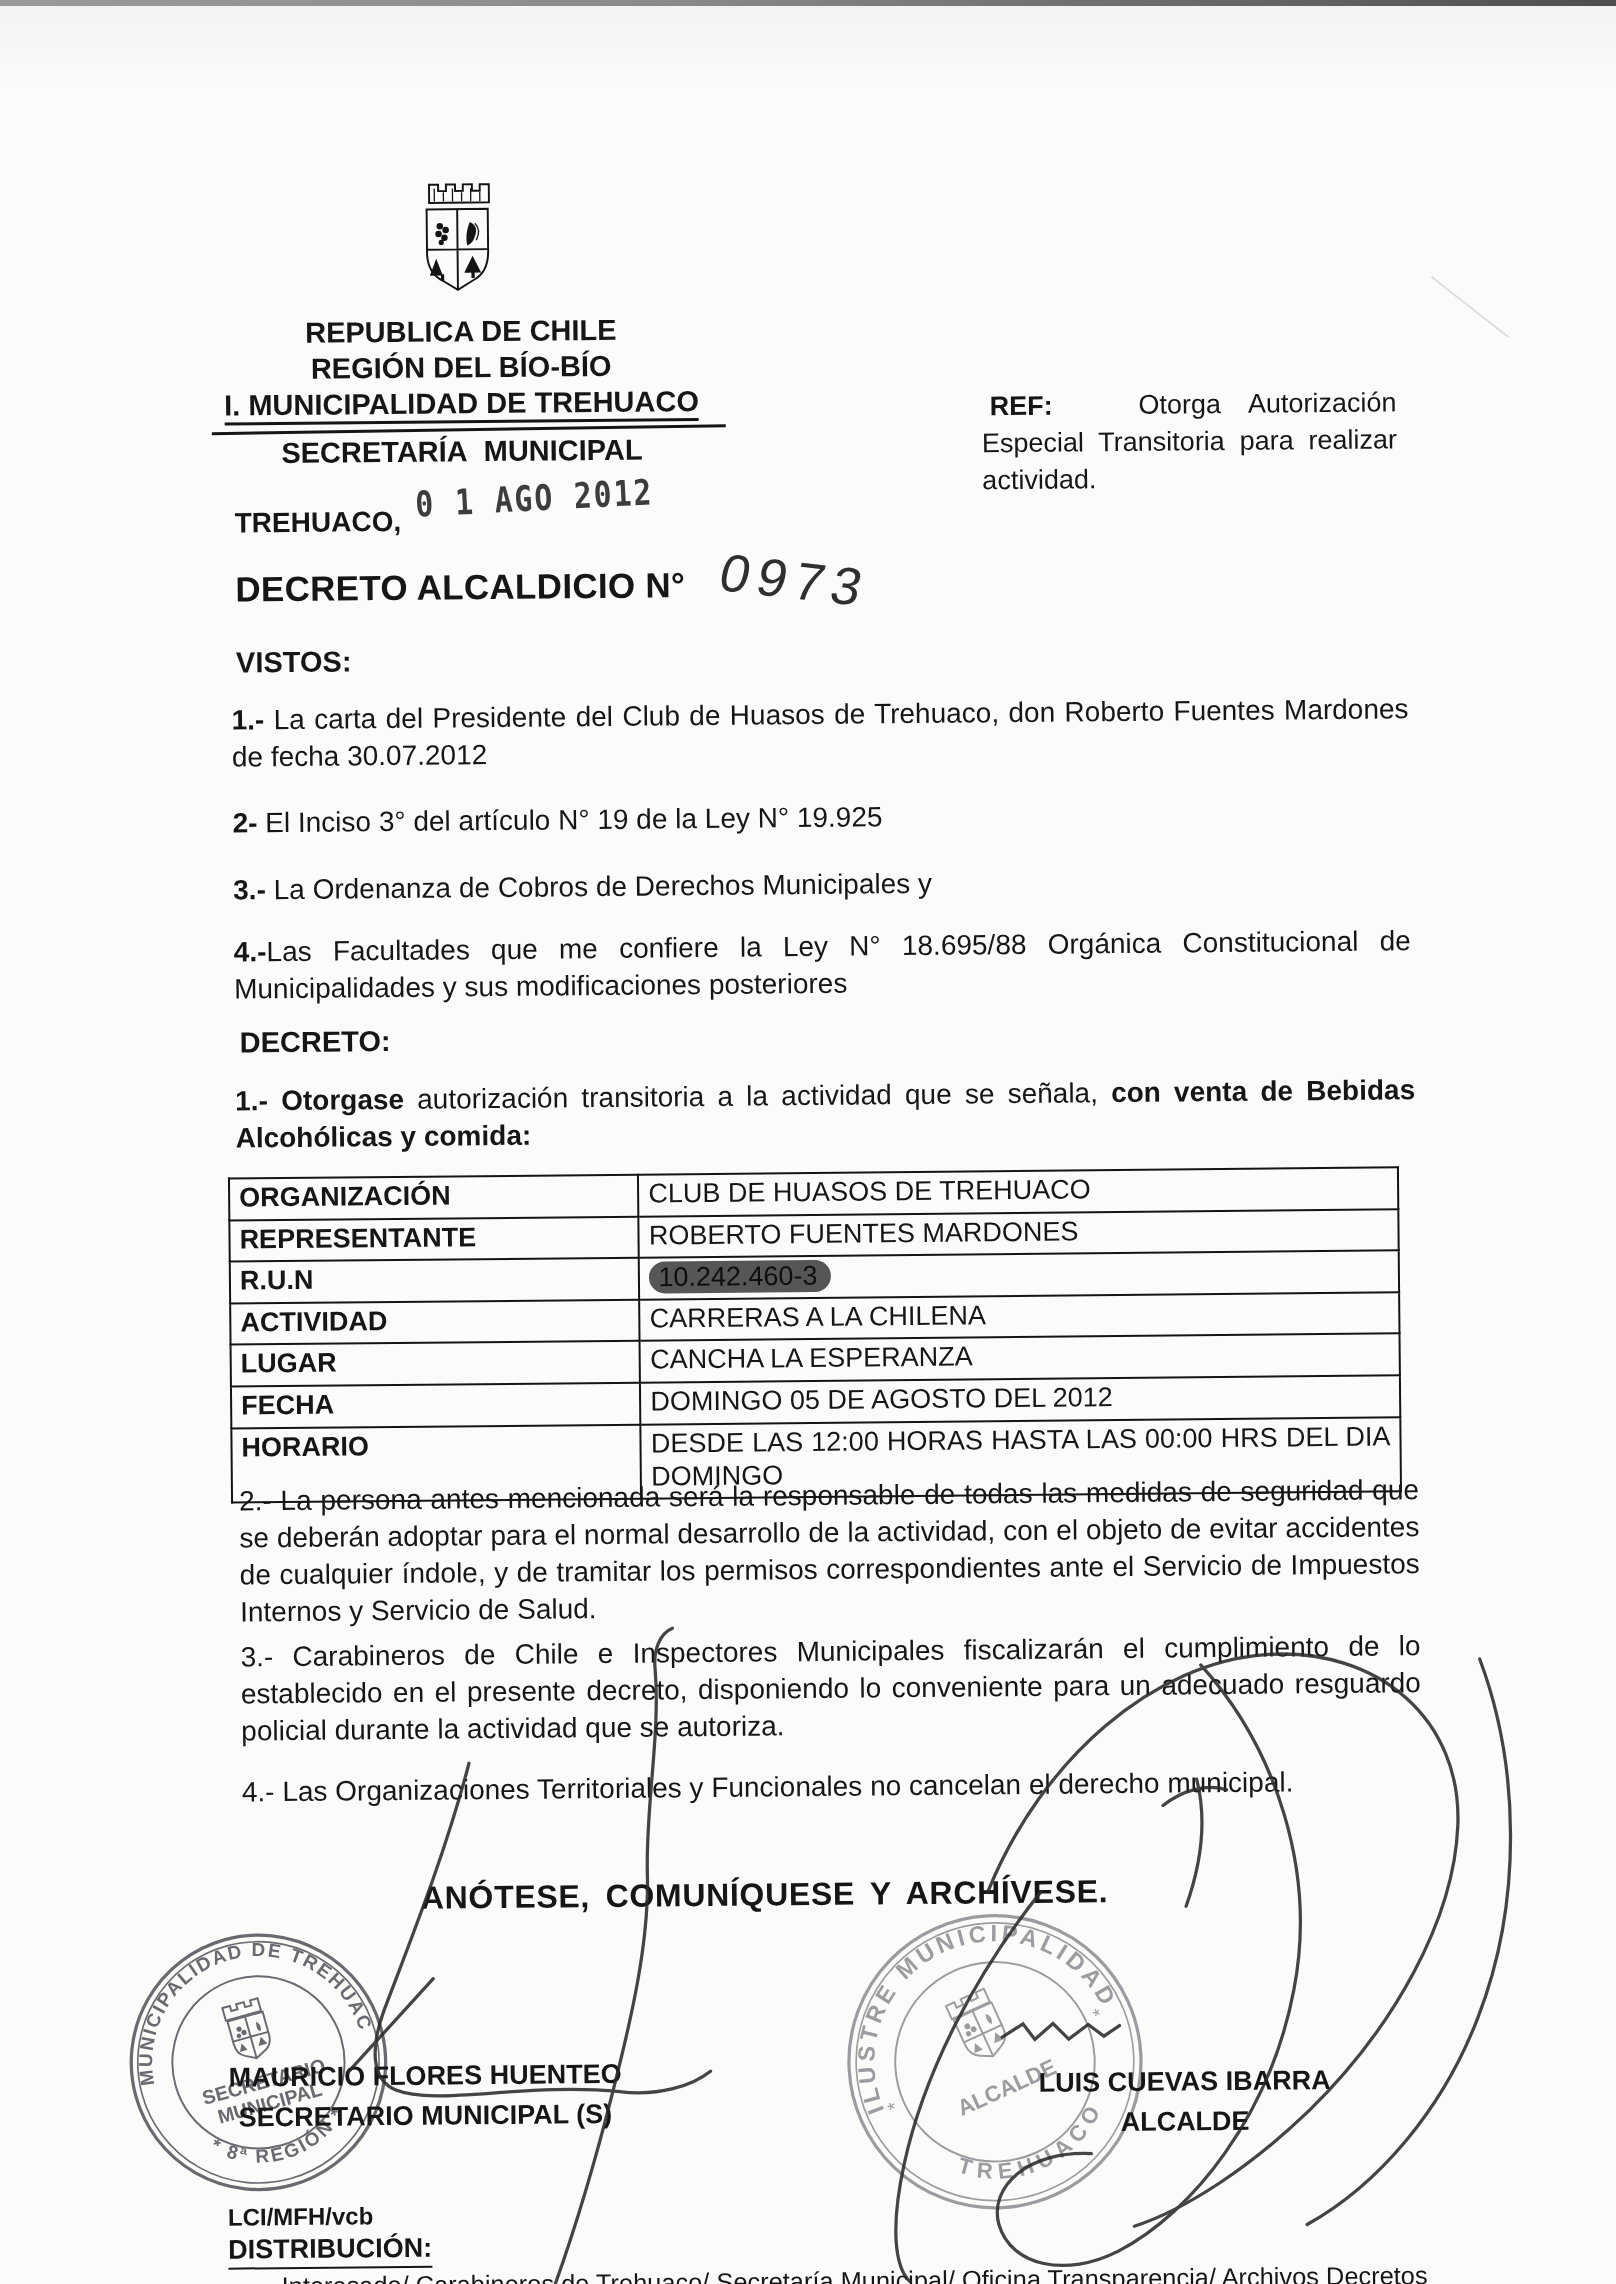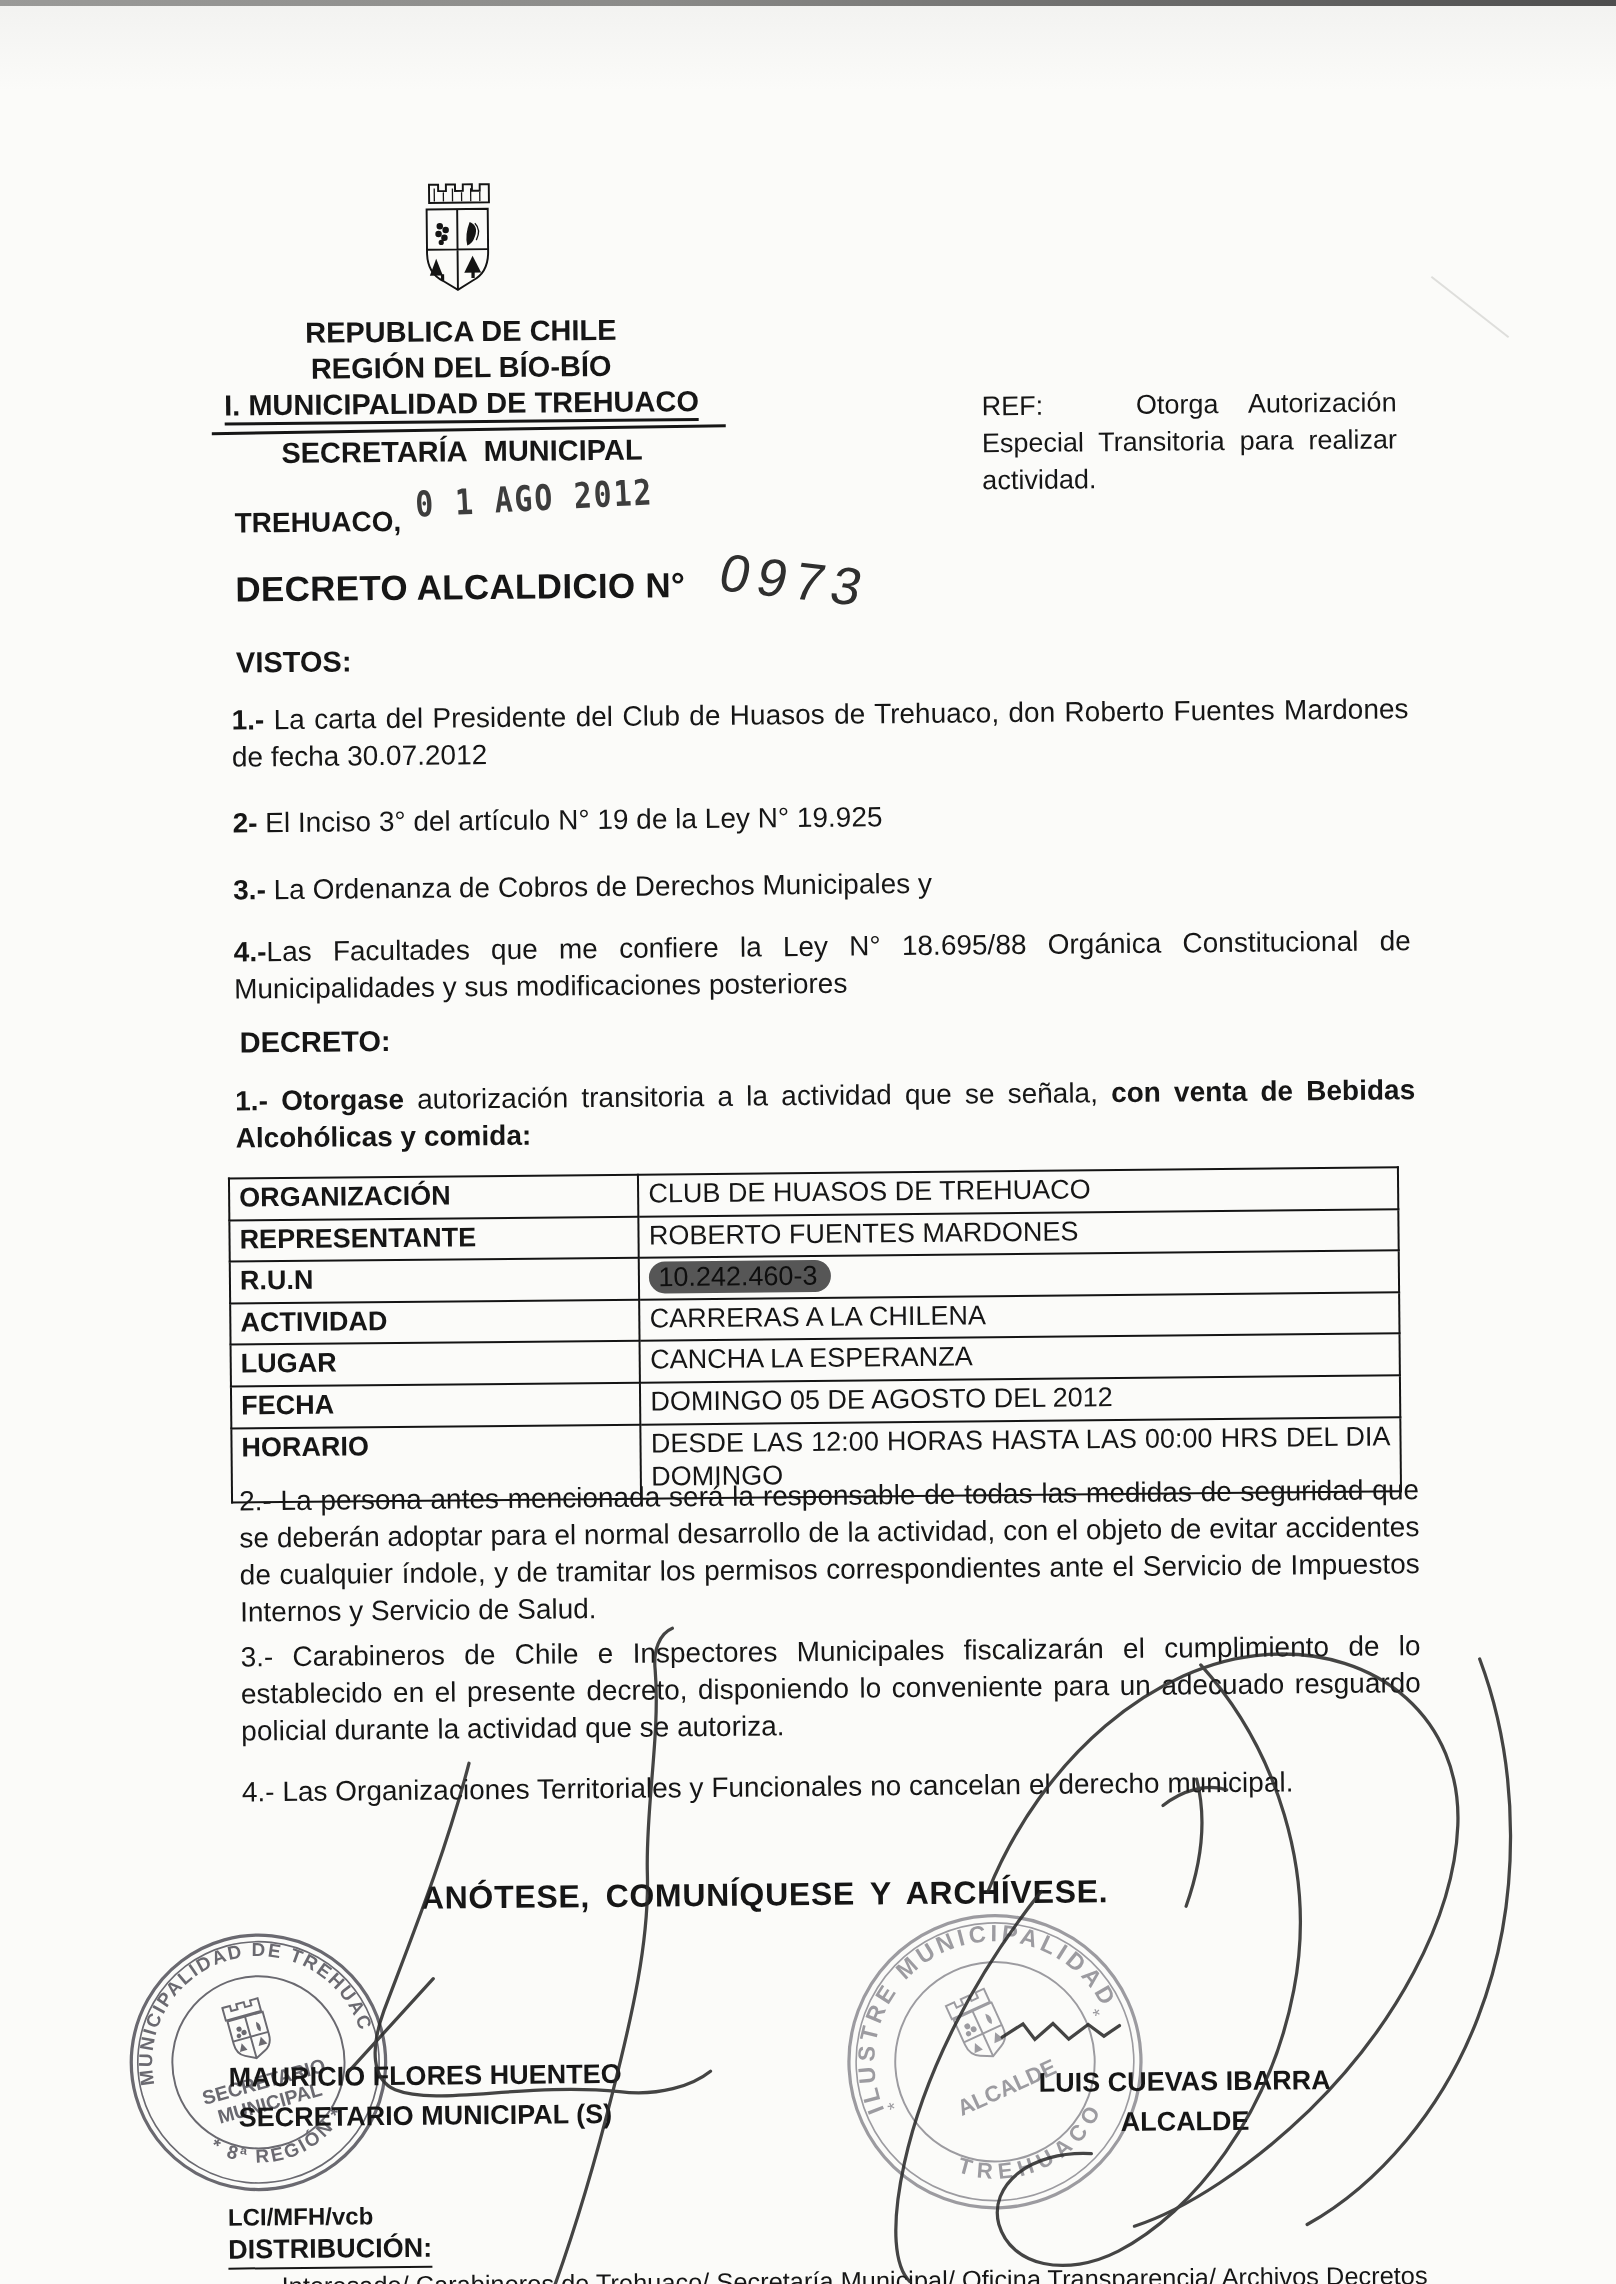--- a/index.html
+++ b/index.html
@@ -12,21 +12,21 @@
            background:linear-gradient(to right,#9a9a98,#8b8b89 40%,#4e4e4e);}
   .crease{position:absolute;left:1421px;top:306px;width:98px;height:2px;background:#d2d2cf;
           transform:rotate(38deg);opacity:.7;}
   .tilt{position:absolute;left:0;top:0;width:1617px;height:2284px;
         transform:rotate(-0.55deg);transform-origin:50% 38%;}
   .abs{position:absolute;}
   .hdr{width:502px;left:215px;text-align:center;font-weight:bold;font-size:29px;line-height:36px;}
   .hdr-underline{border-bottom:3.3px solid #161616;padding-bottom:1.3px;}
   .hdr-rule{position:absolute;left:216px;top:425px;width:514px;height:3.3px;background:#161616;transform:rotate(-0.35deg);}
   .ref{left:986px;top:390px;width:415px;font-size:27px;line-height:37px;text-align:justify;}
-  .ref b{font-weight:normal;}
+  .ref b{font-weight:bold;margin-left:8px;}
   .city{left:238px;top:502px;font-size:28px;font-weight:bold;}
   .datestamp{left:418px;top:480px;font-family:"DejaVu Sans Mono",monospace;font-size:31px;font-weight:bold;
              color:#3d3d3d;letter-spacing:2px;transform:rotate(-2.5deg) scale(0.96,1.14);transform-origin:left top;}
   .title{left:238px;top:564px;font-size:35px;font-weight:bold;letter-spacing:0.3px;}
   .handnum{left:731px;top:541px;font-size:53px;color:#2f2f2f;letter-spacing:7.8px;
            transform:rotate(7deg) skewX(-7deg);transform-origin:left top;}
   .sechead{font-size:29px;font-weight:bold;}
   .body-just{font-size:28px;line-height:37px;text-align:justify;}
   .item b{font-weight:bold;}
   table.permit{border-collapse:collapse;width:1171px;font-size:27px;}

